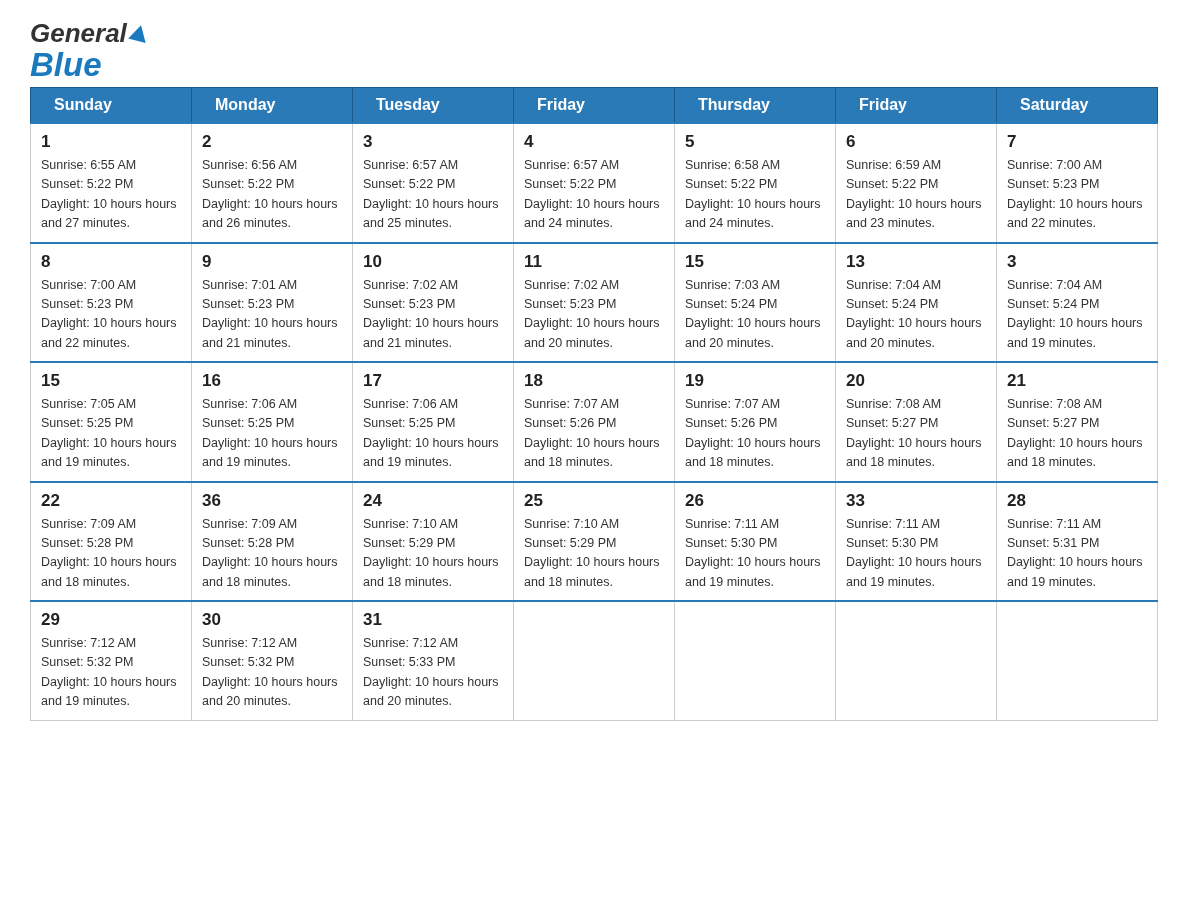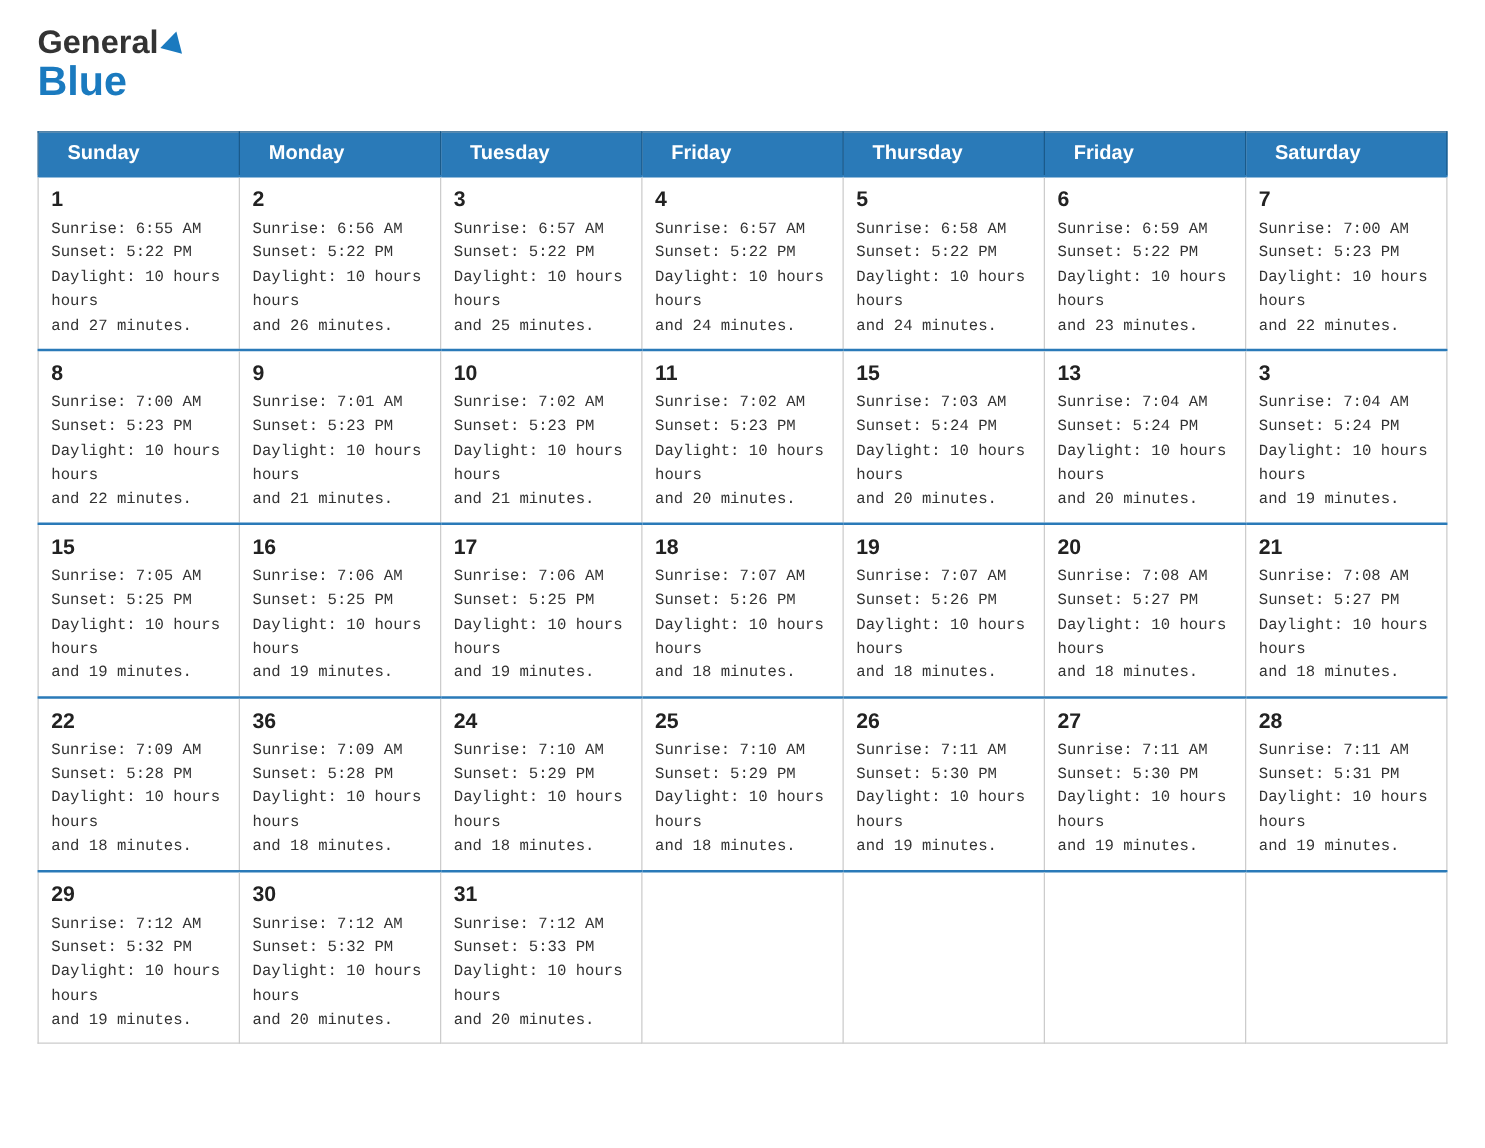--- a/index.html
+++ b/index.html
@@ -7,21 +7,22 @@
       font-family: Arial, sans-serif;
       background: #fff;
       padding: 20px 30px;
       width: 1188px;
       min-height: 918px;
     }
     .header {
       display: flex;
       justify-content: space-between;
       align-items: flex-start;
-      margin-bottom: 21px;
+      margin-bottom: 3px;
+      font-style: italic;
     }
     .logo {
       display: flex;
       flex-direction: column;
       align-items: flex-start;
     }
     .title-block {
       text-align: right;
     }
     .month-title {
@@ -65,21 +66,20 @@
       font-size: 17px;
       font-weight: bold;
       color: #222;
       display: block;
       margin-bottom: 4px;
     }
     .day-info {
       font-size: 12.5px;
       line-height: 1.55;
       color: #333;
-      font-family: Liberation Mono, monospace;
     }
     .empty-cell {
       background: #fff;
     }
   </style>
 </head>
 <body>
 
 <div class="header">
   <div class="logo">
@@ -217,21 +217,21 @@
       </td>
         <td>
         <span class="day-number">25</span>
         <div class="day-info">Sunrise: 7:10 AM<br>Sunset: 5:29 PM<br>Daylight: 10 hours hours<br>and 18 minutes.</div>
       </td>
         <td>
         <span class="day-number">26</span>
         <div class="day-info">Sunrise: 7:11 AM<br>Sunset: 5:30 PM<br>Daylight: 10 hours hours<br>and 19 minutes.</div>
       </td>
         <td>
-        <span class="day-number">27</span>
+        <span class="day-number">33</span>
         <div class="day-info">Sunrise: 7:11 AM<br>Sunset: 5:30 PM<br>Daylight: 10 hours hours<br>and 19 minutes.</div>
       </td>
         <td>
         <span class="day-number">28</span>
         <div class="day-info">Sunrise: 7:11 AM<br>Sunset: 5:31 PM<br>Daylight: 10 hours hours<br>and 19 minutes.</div>
       </td>
       </tr>
       <tr>
         <td>
         <span class="day-number">29</span>

